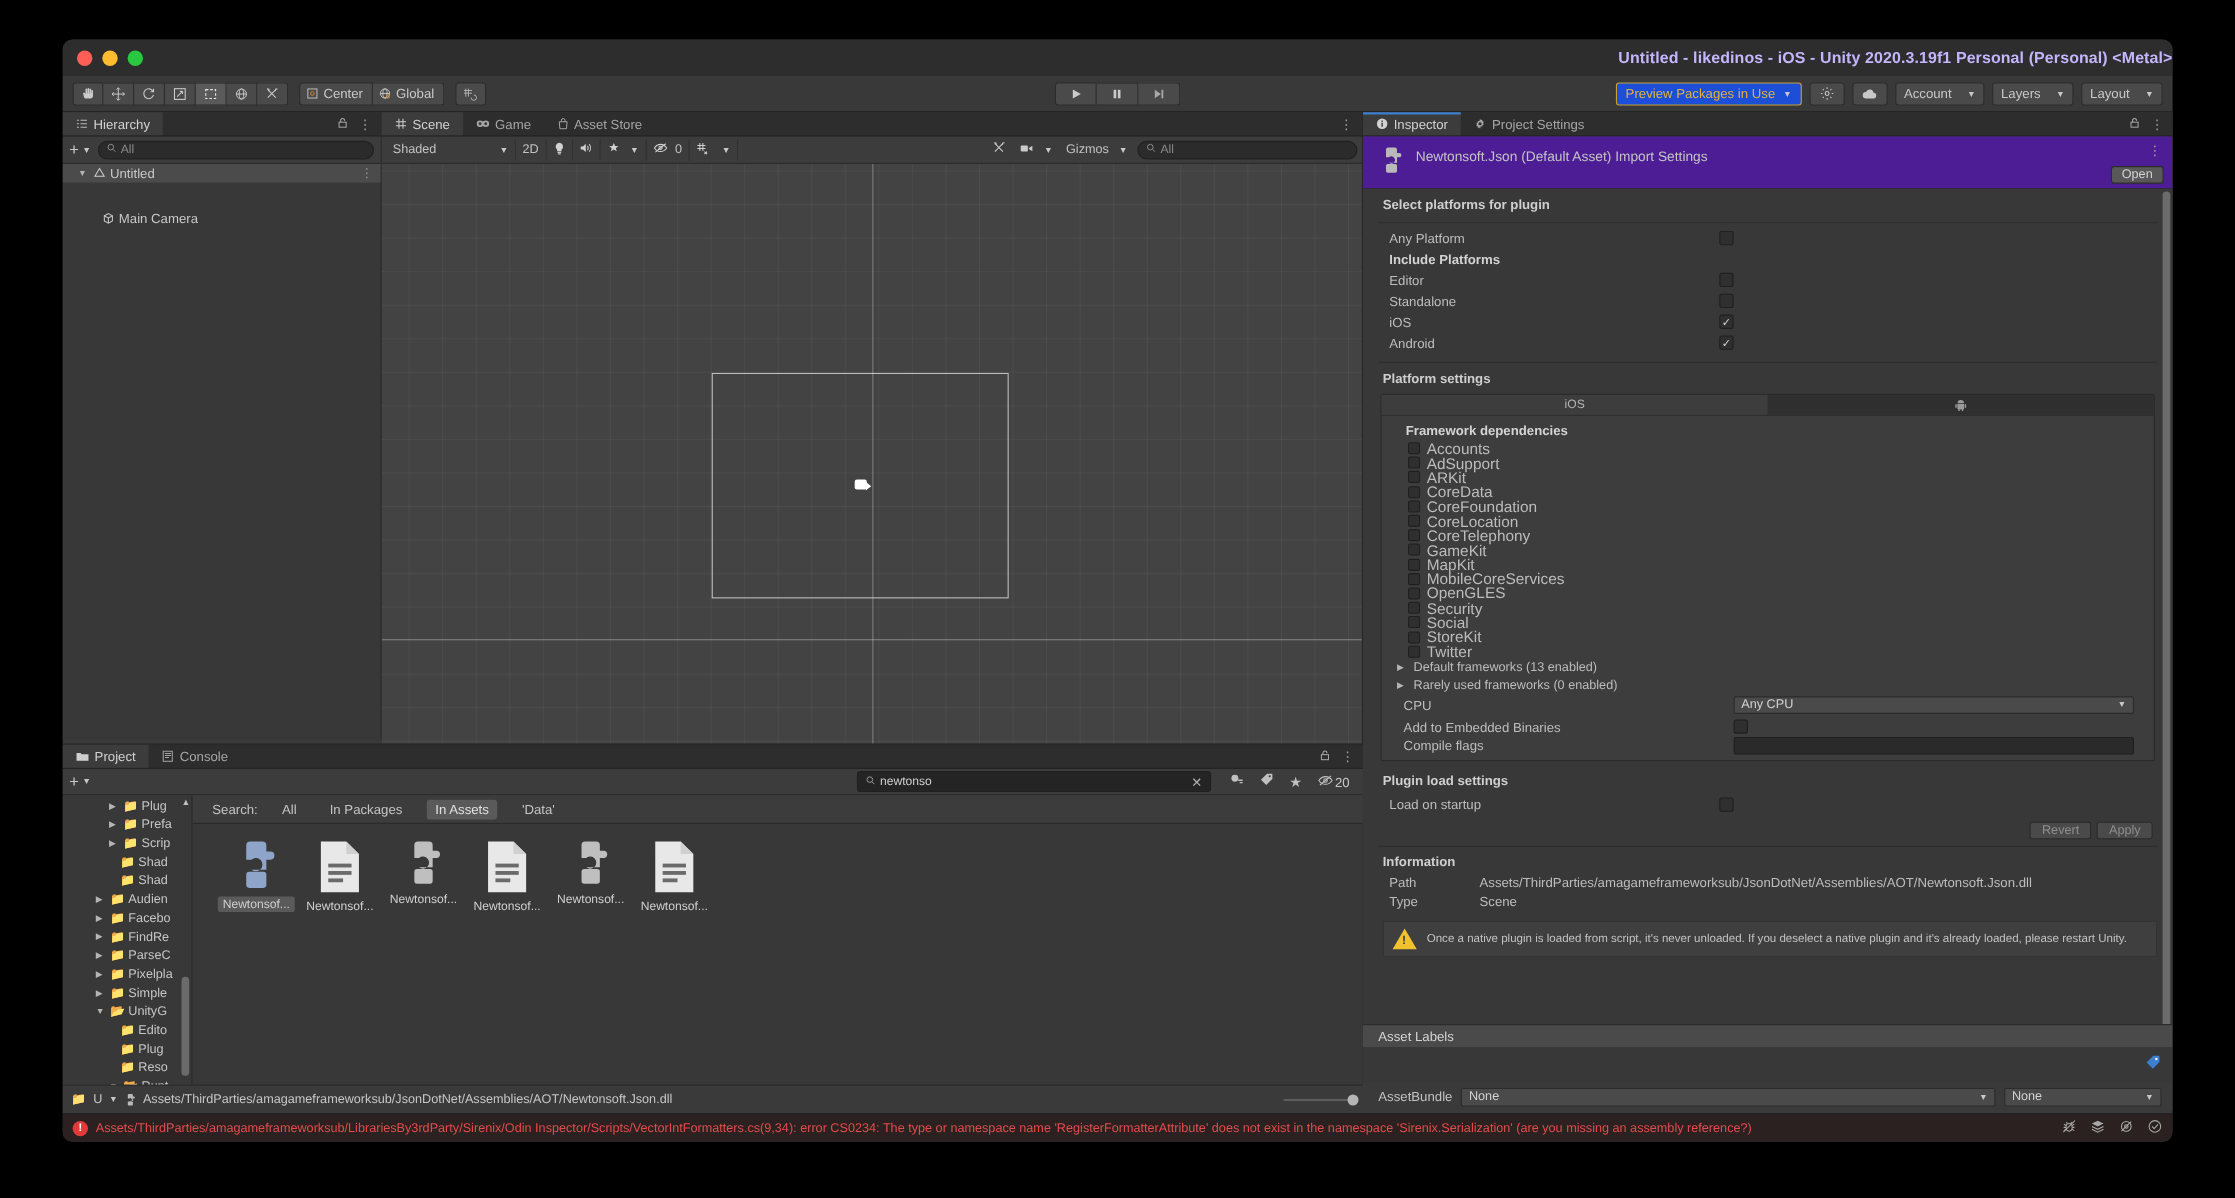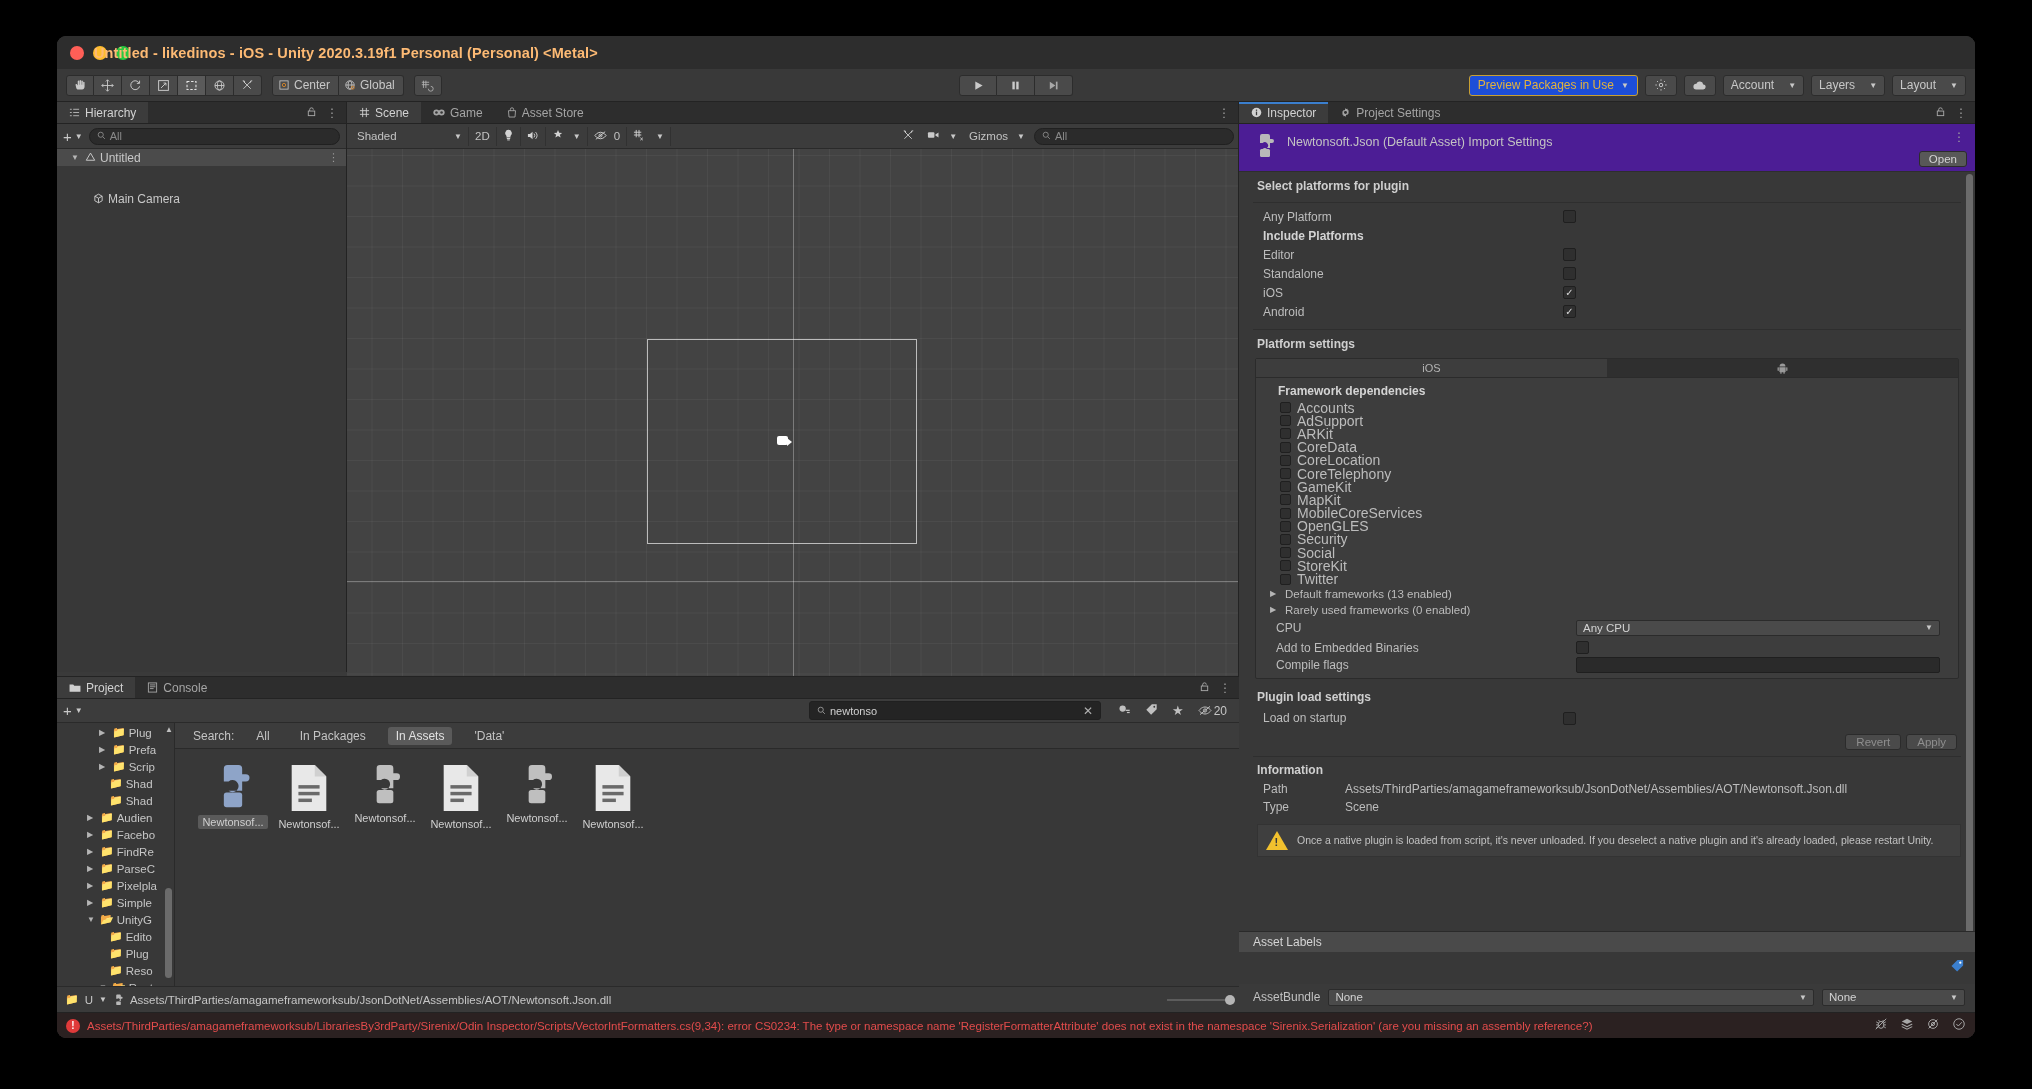--- a/index.html
+++ b/index.html
@@ -25,24 +25,23 @@
     height: 33px;
     background: #2d2d2d;
     display: flex; align-items: center;
   }
   .traffic { display: flex; gap: 9px; margin-left: 13px; }
   .dot { width: 14px; height: 14px; border-radius: 50%; }
   .dot.red { background: #ff5f57; }
   .dot.yellow { background: #febc2e; }
   .dot.green { background: #28c840; }
   .title-text {
-    position: absolute; left: 0; right: 0; text-align: left;
-    font-size: 14.5px; font-weight: bold; color: #fdba74;
+    position: absolute; left: 0; right: 0; text-align: right;
+    font-size: 14.5px; font-weight: bold; color: #c4b5fd;
     letter-spacing: .1px;
-    padding-left: 37px;
   }
 
   
   .toolbar {
     height: 33px; background: #393939;
     border-bottom: 1px solid #232323;
     display: flex; align-items: center; padding: 0 9px;
     position: relative;
   }
   .tb-group { display: flex; align-items: center; }
@@ -817,20 +816,24 @@
           <div class="fw-row">
               <span class="fw-cb"></span>
               <span>ARKit</span>
             </div>
           <div class="fw-row">
               <span class="fw-cb"></span>
               <span>CoreData</span>
             </div>
           <div class="fw-row">
               <span class="fw-cb"></span>
+              <span>CoreFoundation</span>
+            </div>
+          <div class="fw-row">
+              <span class="fw-cb"></span>
               <span>CoreLocation</span>
             </div>
           <div class="fw-row">
               <span class="fw-cb"></span>
               <span>CoreTelephony</span>
             </div>
           <div class="fw-row">
               <span class="fw-cb"></span>
               <span>GameKit</span>
             </div>
@@ -965,21 +968,21 @@
               <path d="M4 5.5V4a2 2 0 0 1 4 0"></path>
             </svg>
         </span>
         <span>⋮</span>
       </div>
     </div>
 
     <div class="p-toolbar">
       <span class="plus-btn">+<span class="caret">▼</span></span>
       <div style="flex:1;"></div>
-      <div class="search-box" style="width:292px;flex:none;border-radius:3px;height:19px;background:#242424;">
+      <div class="search-box" style="width:322px;flex:none;border-radius:3px;height:19px;background:#242424;">
         <span>
           <svg width="9" height="9" viewBox="0 0 12 12" fill="none" stroke="#9a9a9a" stroke-width="1.2">
               <circle cx="5" cy="5" r="3.4"></circle>
               <path d="M7.6 7.6L10.5 10.5"></path>
             </svg>
         </span>
         <span style="color:#d0d0d0;flex:1;">newtonso</span>
         <span style="color:#b0b0b0;font-size:12px;">✕</span>
       </div>
       <span style="width:10px;"></span>

